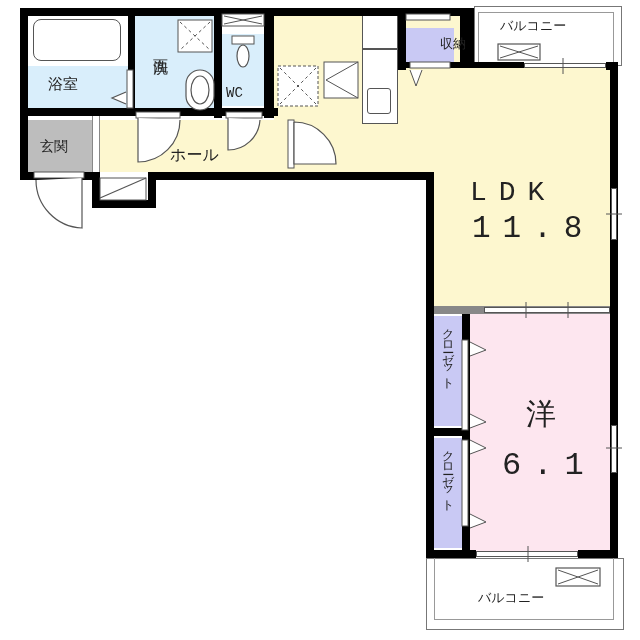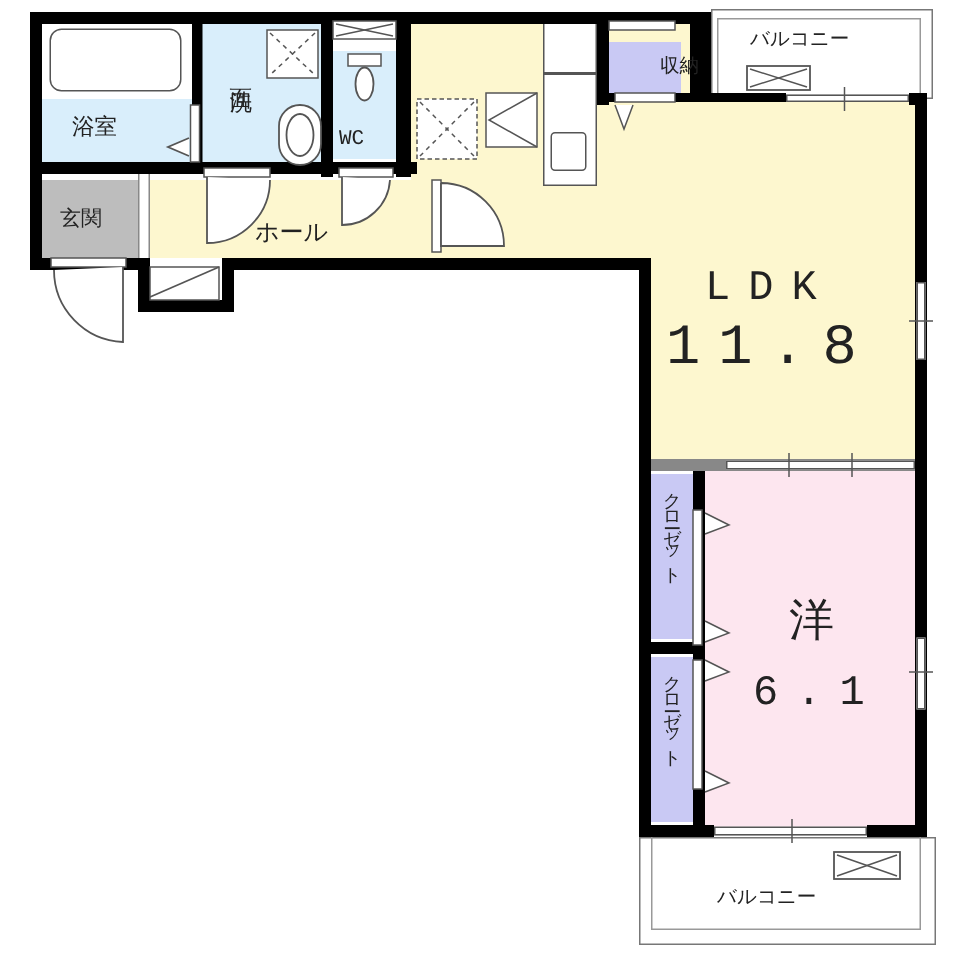--- a/index.html
+++ b/index.html
@@ -144,18 +144,18 @@
 </svg>
 
 <div class="room-label" style="left:48px;top:78px;font-size:15px;">浴室</div>
 <div class="room-label vert" style="left:150px;top:48px;font-size:15px;">洗面</div>
 <div class="room-label" style="left:226px;top:86px;font-size:14px;">WC</div>
 <div class="room-label" style="left:40px;top:140px;font-size:14px;">玄関</div>
 <div class="room-label" style="left:170px;top:148px;font-size:16px;">ホール</div>
 <div class="room-label" style="left:408px;top:38px;font-size:13px;margin-left:32px;">収納</div>
 <div class="room-label" style="left:500px;top:20px;font-size:13px;">バルコニー</div>
 <div class="room-label" style="left:470px;top:166px;font-size:28px;letter-spacing:12px;margin-top:12px;">LDK</div>
-<div class="room-label" style="left:444px;top:212px;font-size:38px;letter-spacing:12px;">11.8</div>
+<div class="room-label" style="left:472px;top:212px;font-size:31px;letter-spacing:12px;">11.8</div>
 <div class="room-label" style="left:526px;top:400px;font-size:30px;">洋</div>
-<div class="room-label" style="left:502px;top:448px;font-size:28px;letter-spacing:12px;">6.1</div>
+<div class="room-label" style="left:502px;top:448px;font-size:32px;letter-spacing:12px;">6.1</div>
 <div class="room-label vert" style="left:440px;top:320px;font-size:12px;">クローゼット</div>
 <div class="room-label vert" style="left:440px;top:442px;font-size:12px;">クローゼット</div>
 <div class="room-label" style="left:478px;top:592px;font-size:13px;">バルコニー</div>
 
 </body></html>

